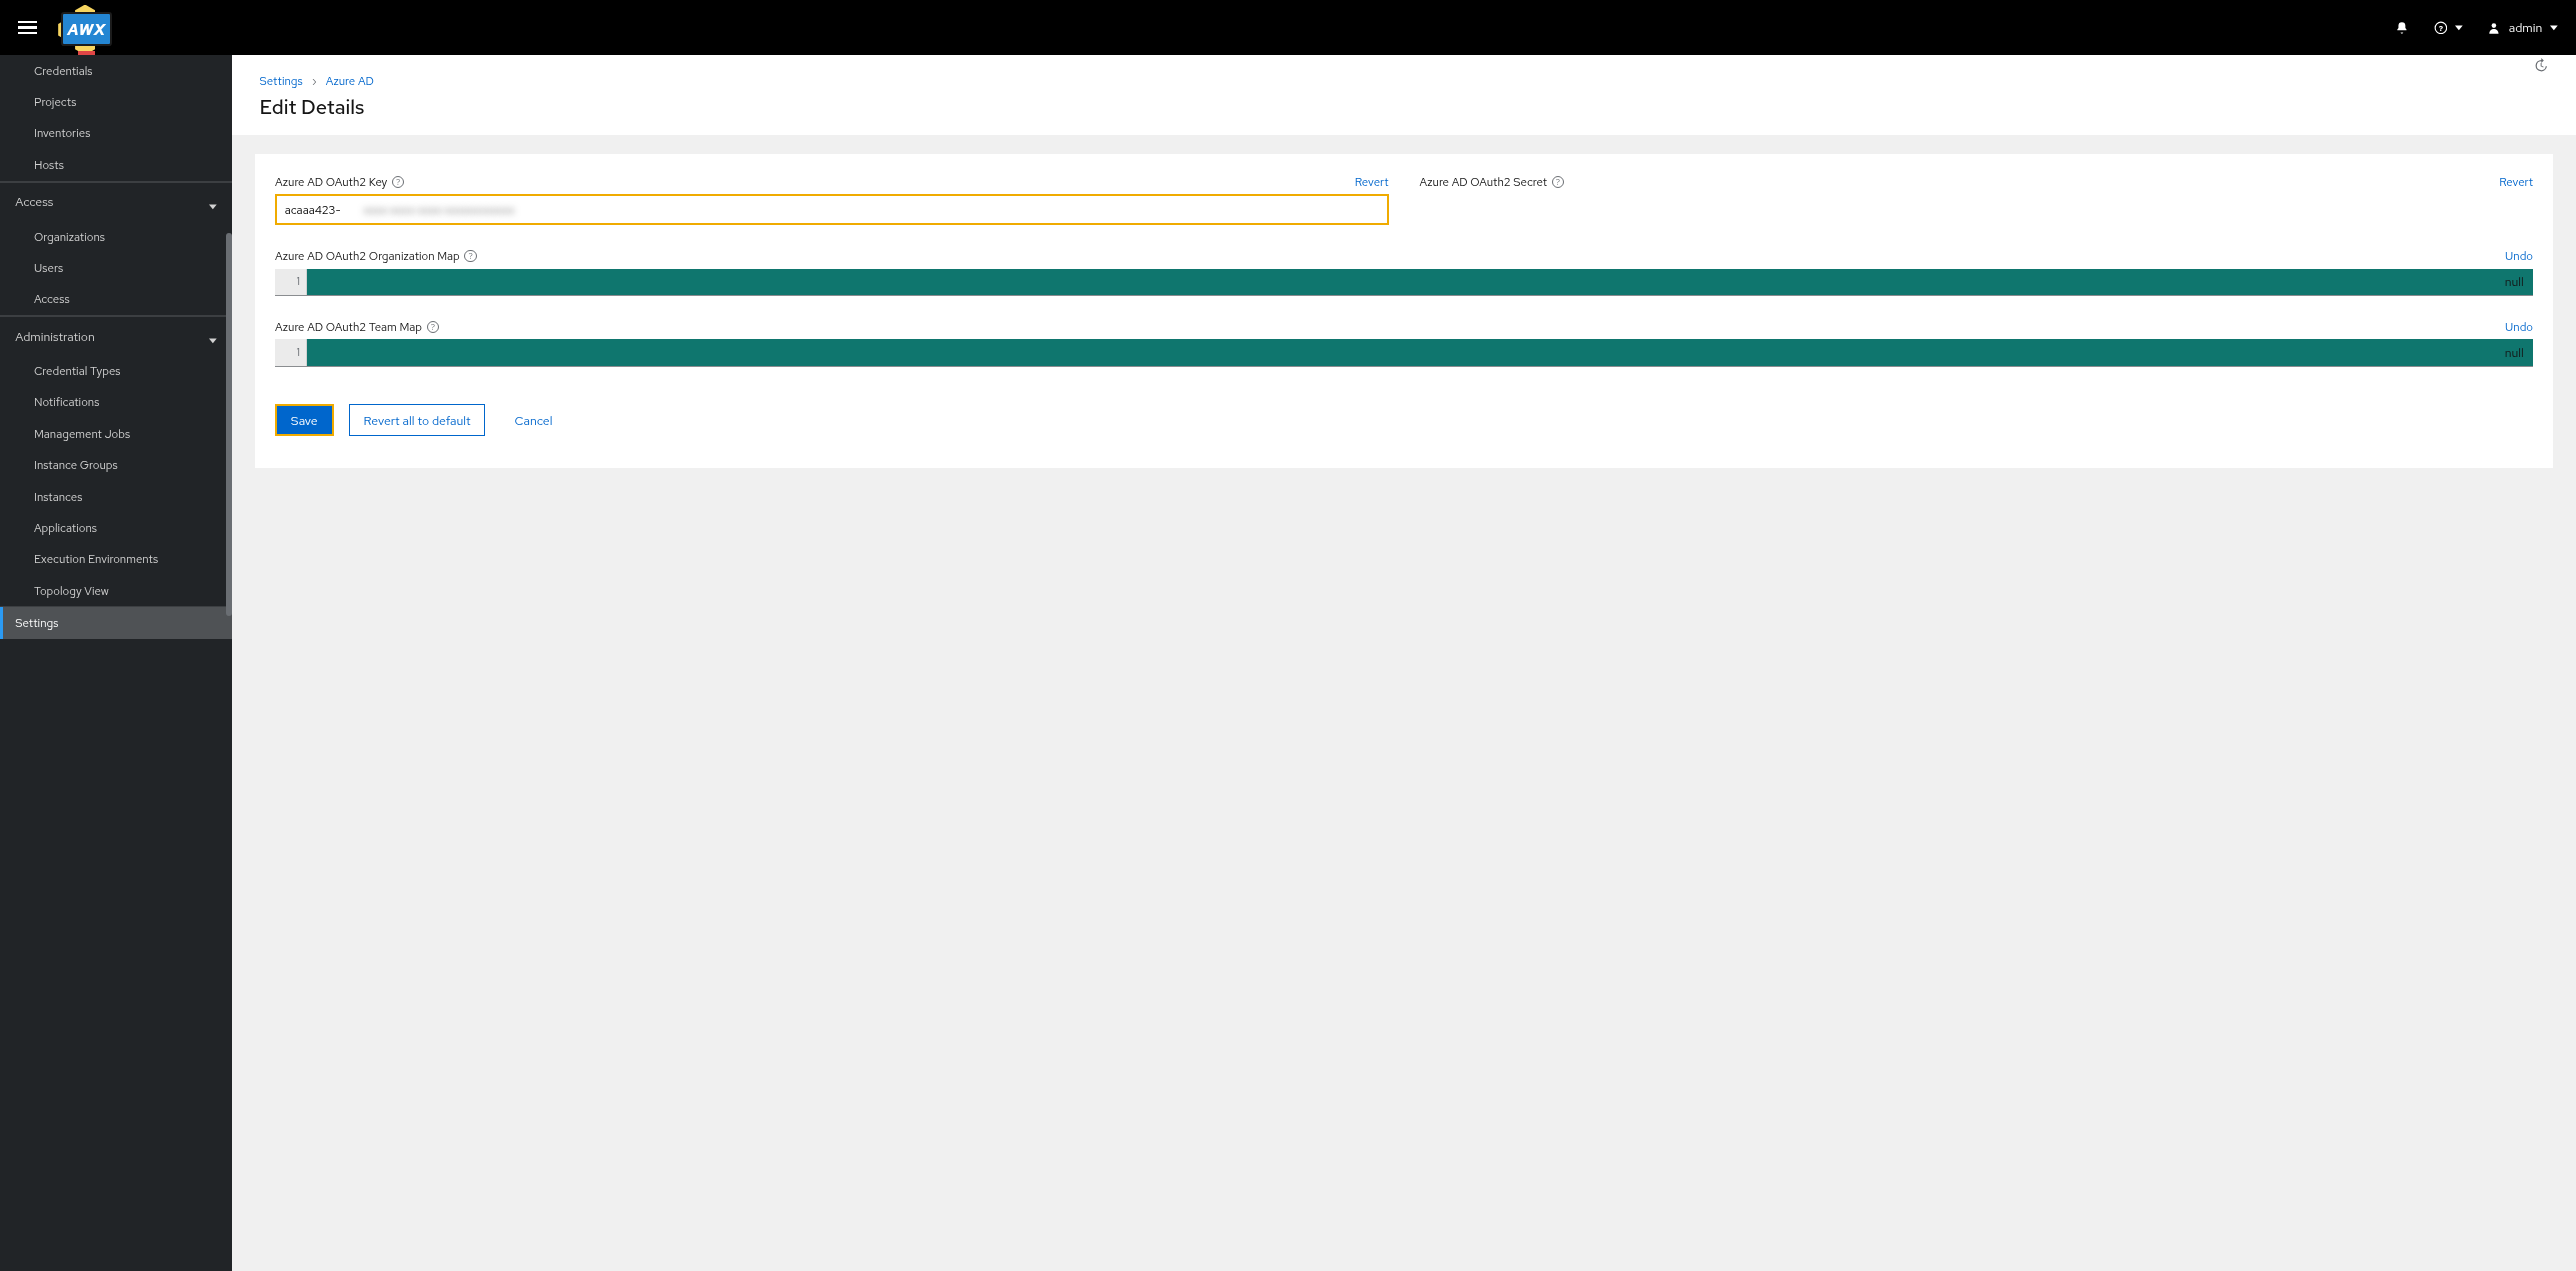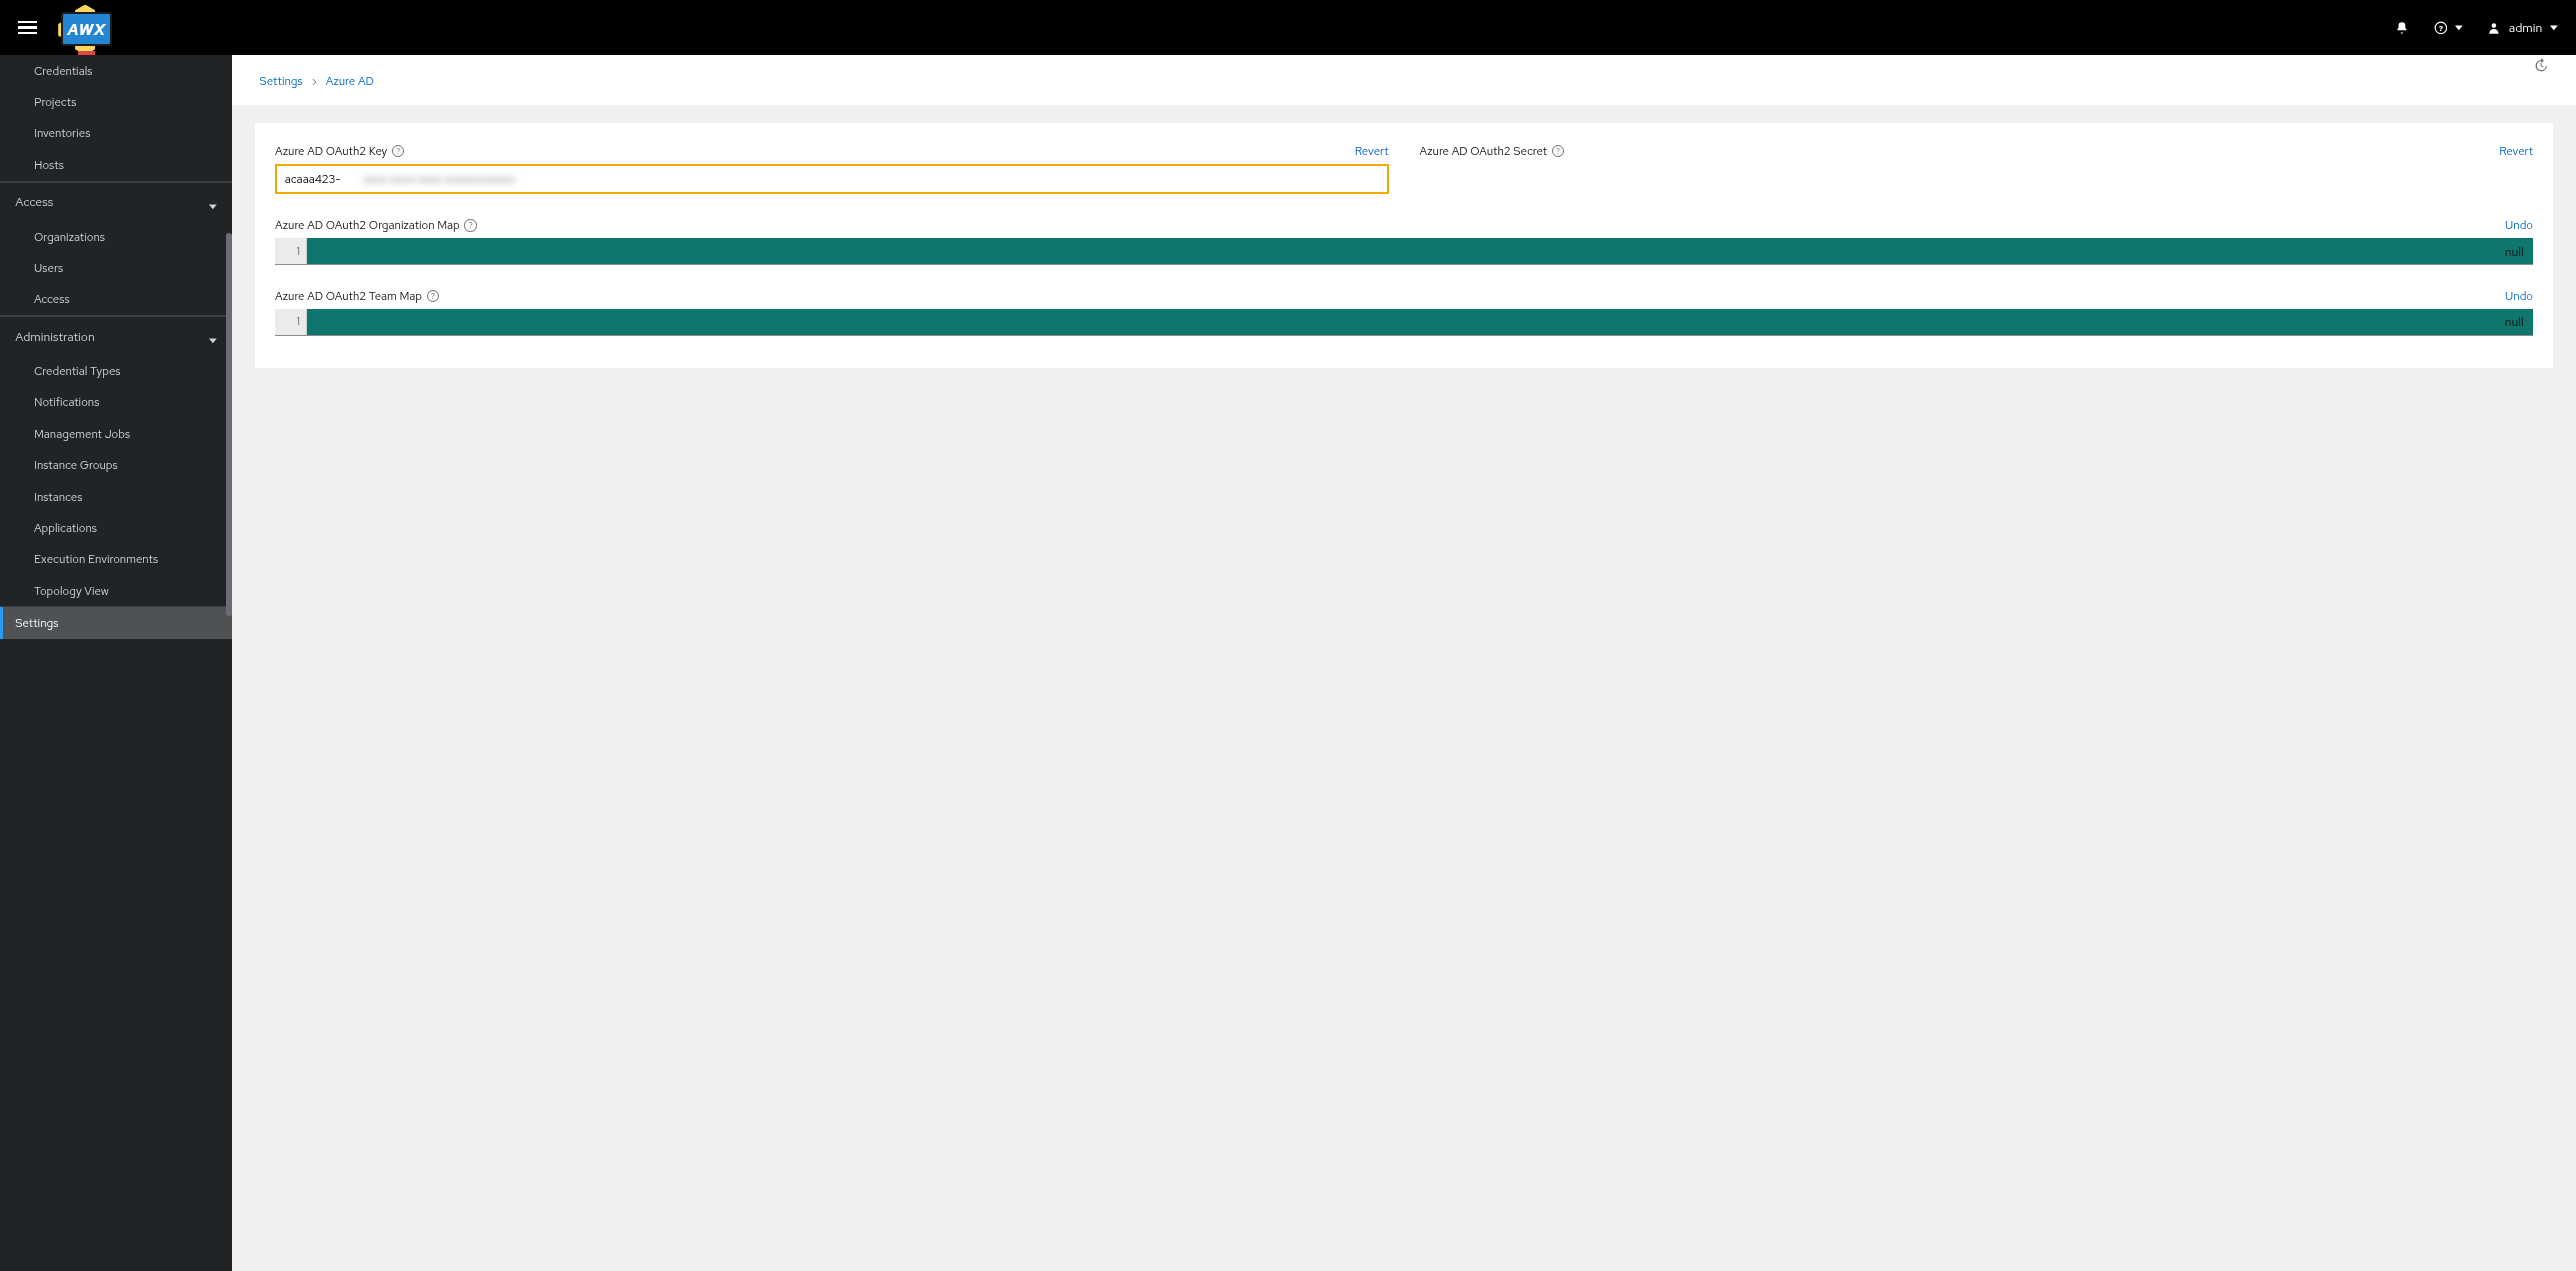--- a/index.html
+++ b/index.html
@@ -158,20 +158,21 @@
       <div class="history-icon-wrap">
         <svg width="15.3" height="15.3" viewBox="0 0 24 24">
             <path d="M13 3a9 9 0 1 0 8.94 10H19.9A7 7 0 1 1 13 5v3l4-4-4-4v3zM12 8v5l4 2 .75-1.23L13.5 12V8z" fill="#6a6e73"></path>
           </svg>
       </div>
       <div class="breadcrumb">
         <a>Settings</a>
         <span class="sep">›</span>
         <a>Azure AD</a>
       </div>
+      <h1 class="page-title">Edit Details</h1>
     </div>
 
     <div class="card">
       <div class="form-row">
         <div class="form-col">
           <div class="field-label-row">
             <span class="field-label">
               <span>Azure AD OAuth2 Key</span>
               <span class="help-icon">?</span>
             </span>
@@ -218,16 +219,21 @@
           <span class="link-action">Undo</span>
         </div>
         <div class="code-frame">
           <div class="code-line">
             <div class="gutter">1</div>
             <div class="code-content">null</div>
           </div>
         </div>
       </div>
 
+      <div class="btn-row">
+        <button class="btn-save">Save</button>
+        <button class="btn-outline">Revert all to default</button>
+        <span class="btn-link">Cancel</span>
+      </div>
     </div>
   </main>
 </div>
 
 
 </body></html>

